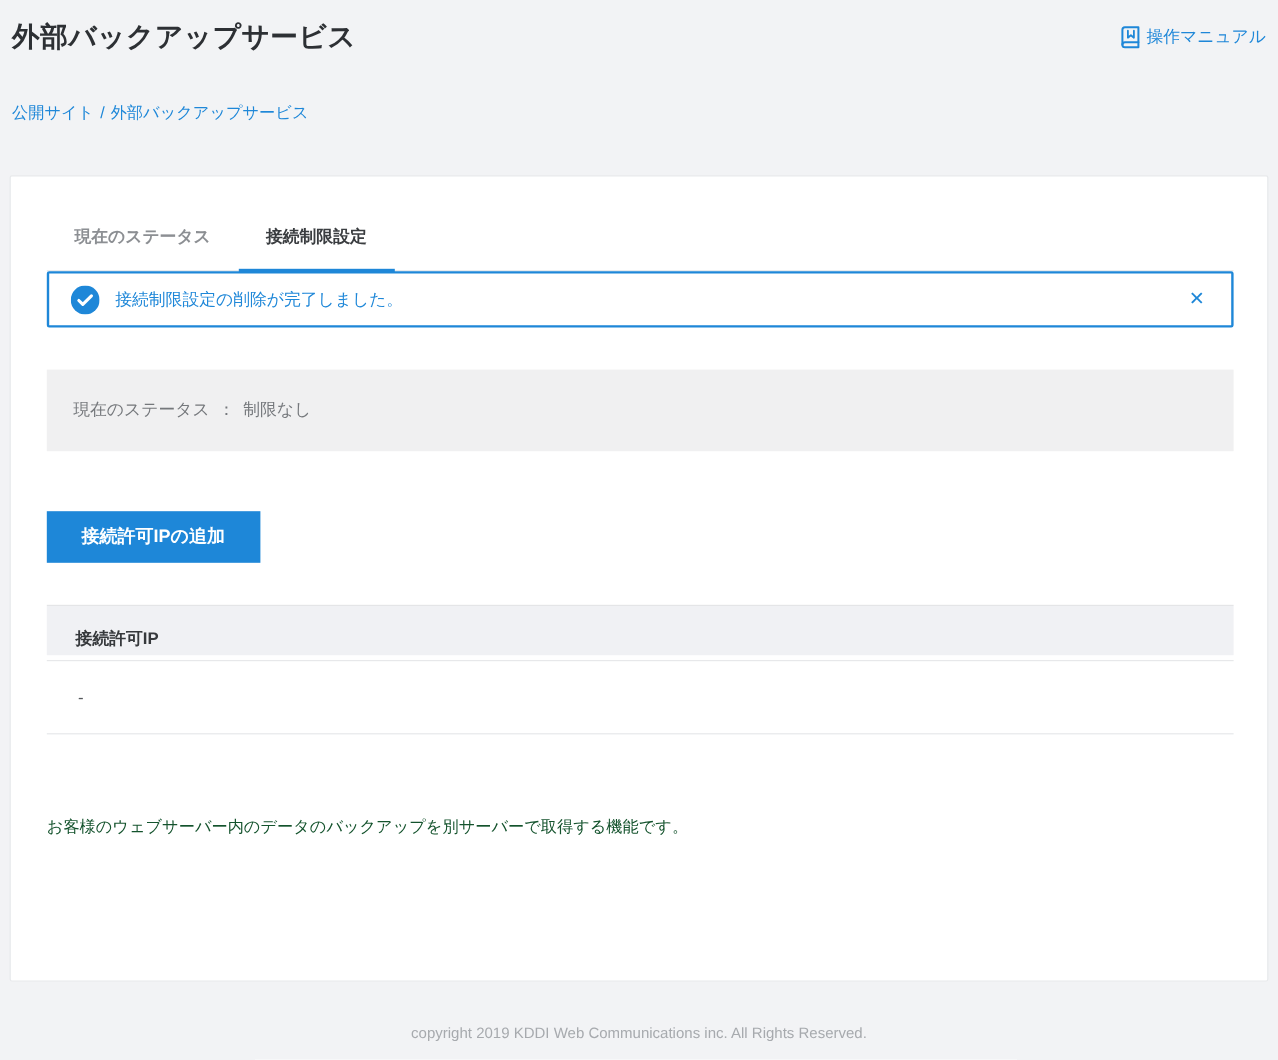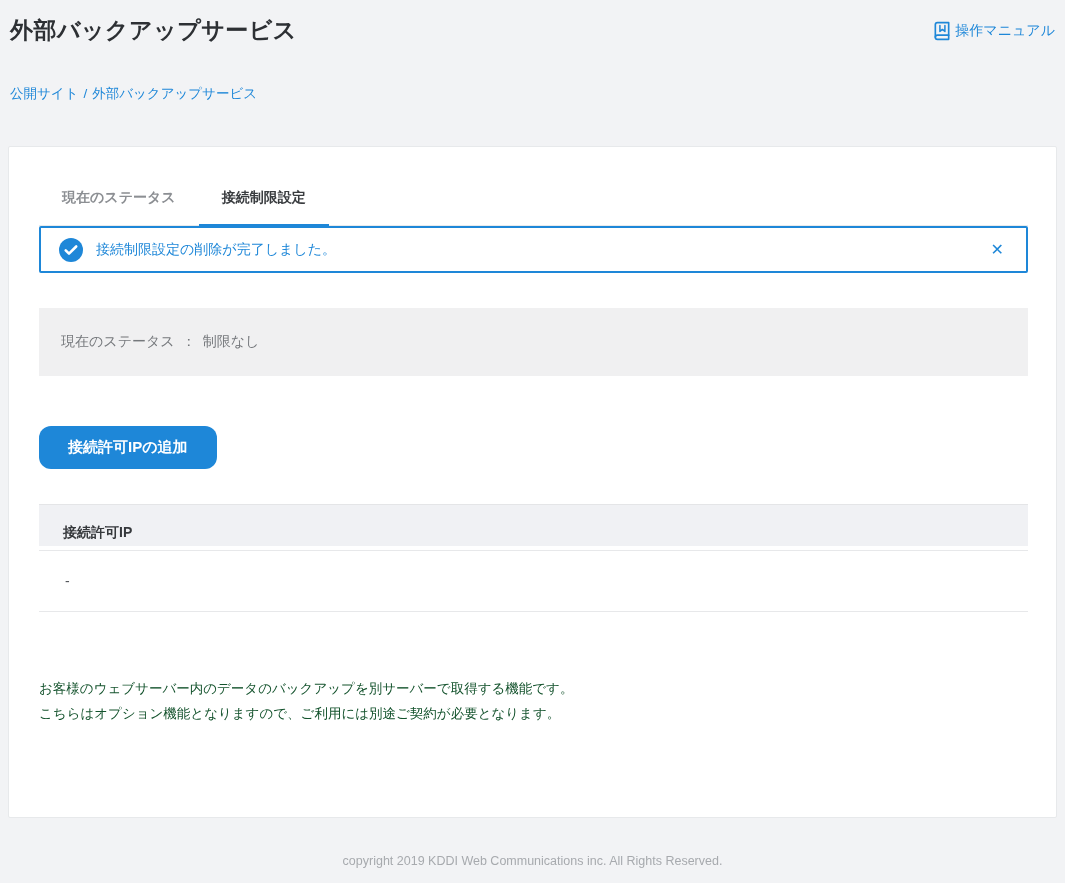--- a/index.html
+++ b/index.html
@@ -114,21 +114,21 @@
   .btn-primary {
     margin-top: 50px;
     height: 43px;
     padding: 0 29px;
     background: #1e87d8;
     color: #ffffff;
     font-size: 15px;
     font-weight: bold;
     font-family: inherit;
     border: none;
-    border-radius: 12px;
+    border-radius: 0;
     cursor: pointer;
     display: block;
   }
 
   
   .ip-table { margin-top: 35px; border-top: 1px solid #e4e5e7; }
   .ip-table .thead {
     height: 41px;
     line-height: 54px;
     background: #f0f1f4;
@@ -216,20 +216,19 @@
 
     <div class="ip-table">
       <div class="thead">接続許可IP</div>
       <div class="trow">
         <span>-</span>
       </div>
     </div>
 
     <p class="desc">
       <span>お客様のウェブサーバー内のデータのバックアップを別サーバーで取得する機能です。</span><br>
-      <span>こちらはオプション機能となりますので、ご利用には別途ご契約が必要となります。</span>
     </p>
 
   </div>
 
   <div class="footer">copyright 2019 KDDI Web Communications inc. All Rights Reserved.</div>
 
 </div>
 
 </body></html>

